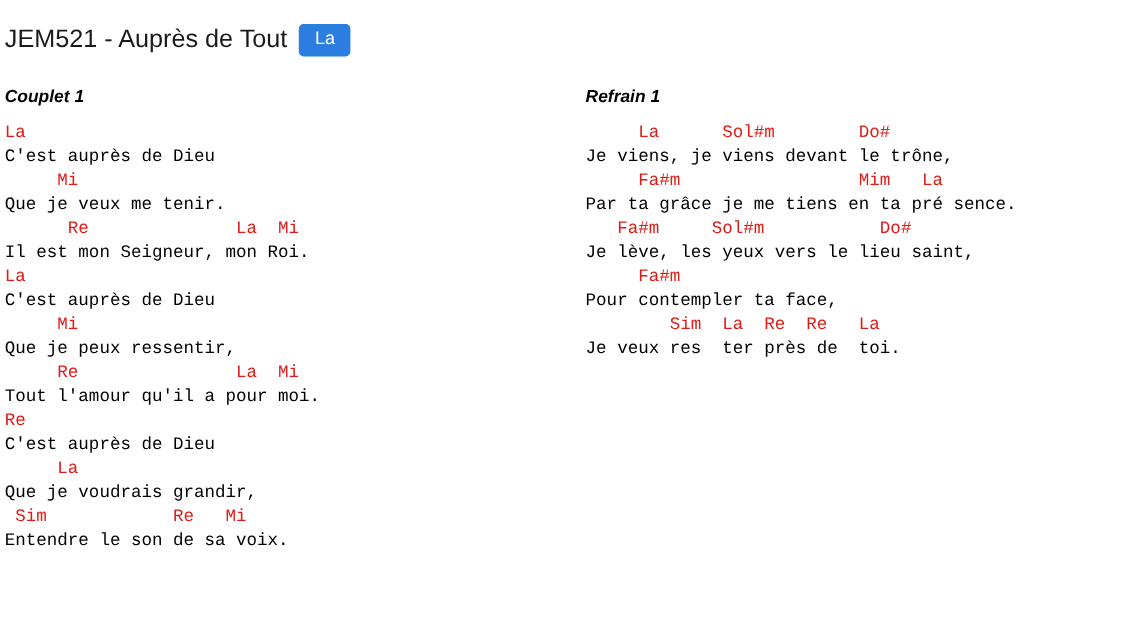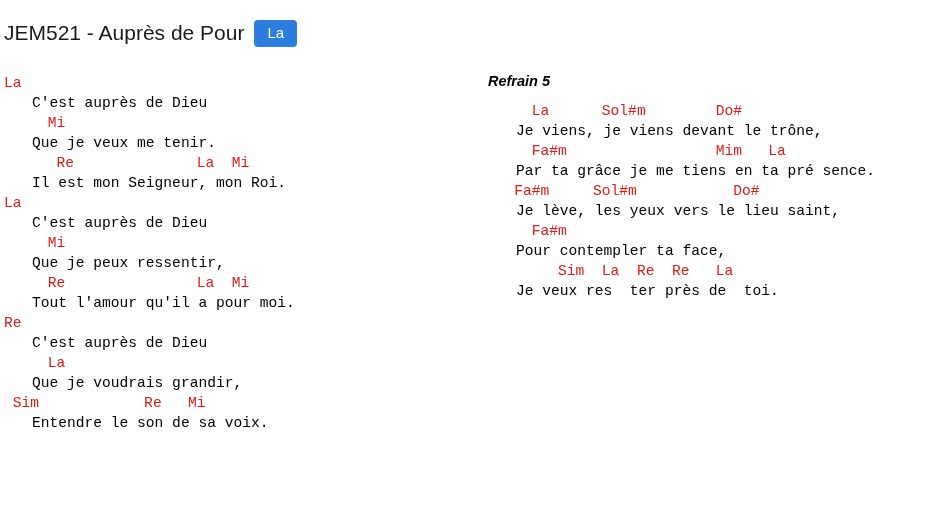--- a/index.html
+++ b/index.html
@@ -79,39 +79,39 @@
     line-height: 20px;
     color: #000000;
     white-space: pre;
   }
   pre.lyrics .chords {
     color: #e01b16;
     display: block;
   }
   pre.lyrics .line {
     display: block;
-    margin-left: 28px;
   }
 </style>
 </head>
 <body>
 
 <div class="page">
 
   <div class="title-row">
-    <div class="song-title">JEM521 - Auprès de Pour</div>
+    <div class="song-title">JEM521 - Auprès de Tout</div>
     <div class="key-badge">La</div>
   </div>
 
 
   <div class="columns">
 
     <div class="col left">
+      <div class="section-title">Couplet 1</div>
       <pre class="lyrics"><span class="chords">La</span><span class="line">C'est auprès de Dieu</span><span class="chords">     Mi</span><span class="line">Que je veux me tenir.</span><span class="chords">      Re              La  Mi</span><span class="line">Il est mon Seigneur, mon Roi.</span><span class="chords">La</span><span class="line">C'est auprès de Dieu</span><span class="chords">     Mi</span><span class="line">Que je peux ressentir,</span><span class="chords">     Re               La  Mi</span><span class="line">Tout l'amour qu'il a pour moi.</span><span class="chords">Re</span><span class="line">C'est auprès de Dieu</span><span class="chords">     La</span><span class="line">Que je voudrais grandir,</span><span class="chords"> Sim            Re   Mi</span><span class="line">Entendre le son de sa voix.</span></pre>
     </div>
 
     <div class="col right">
-      <div class="section-title">Refrain 5</div>
+      <div class="section-title">Refrain 1</div>
       <pre class="lyrics"><span class="chords">     La      Sol#m        Do#</span><span class="line">Je viens, je viens devant le trône,</span><span class="chords">     Fa#m                 Mim   La</span><span class="line">Par ta grâce je me tiens en ta pré sence.</span><span class="chords">   Fa#m     Sol#m           Do#</span><span class="line">Je lève, les yeux vers le lieu saint,</span><span class="chords">     Fa#m</span><span class="line">Pour contempler ta face,</span><span class="chords">        Sim  La  Re  Re   La</span><span class="line">Je veux res  ter près de  toi.</span></pre>
     </div>
 
   </div>
 </div>
 
 </body></html>

